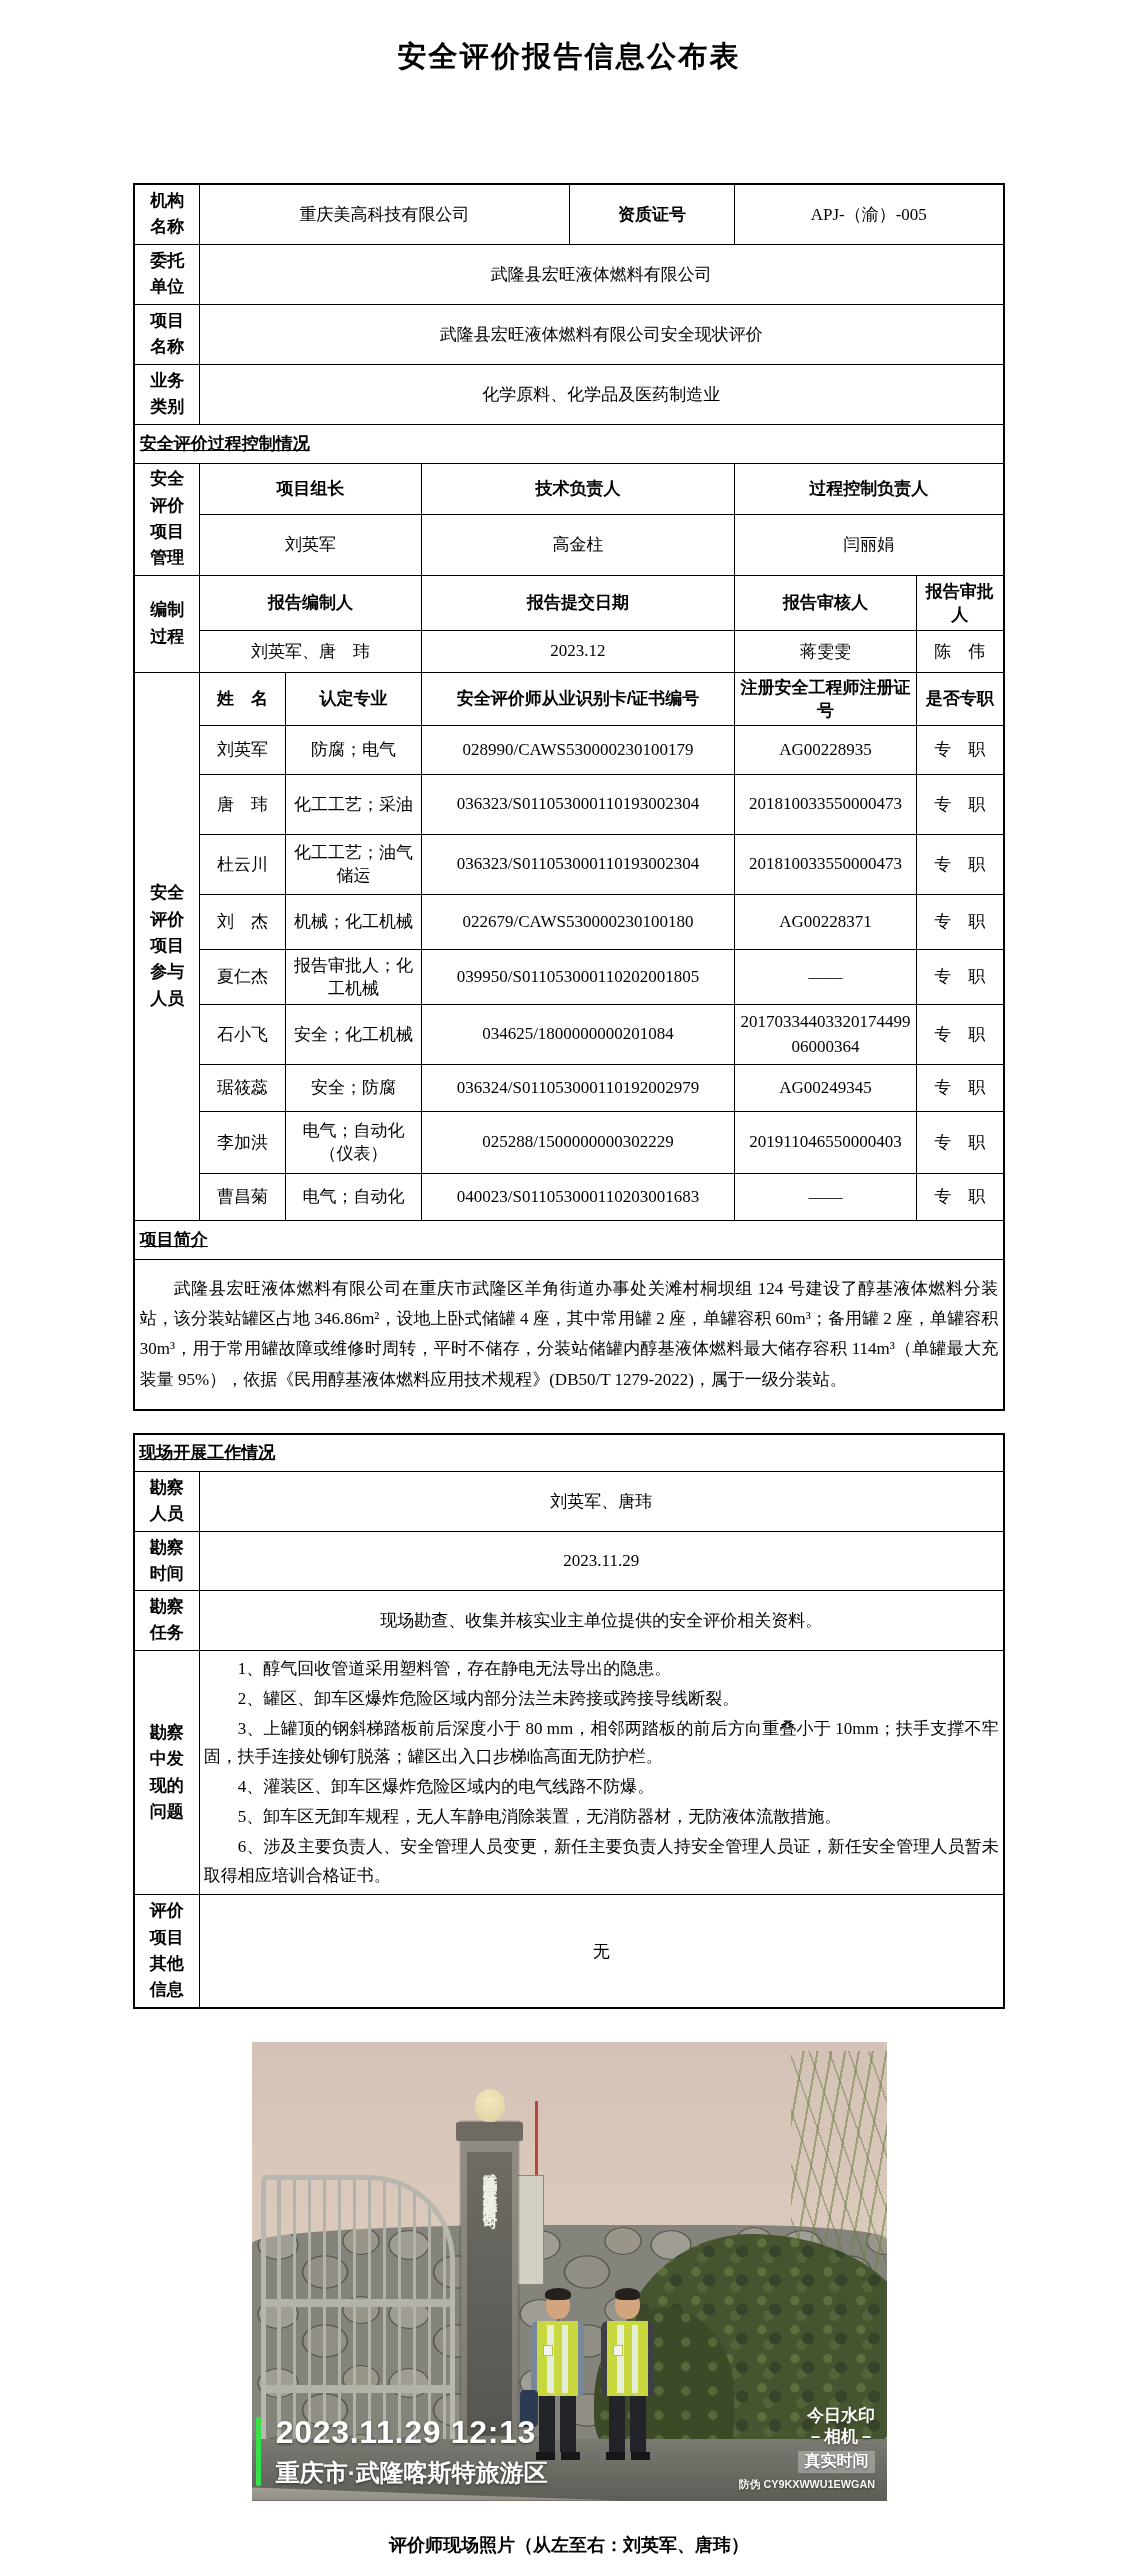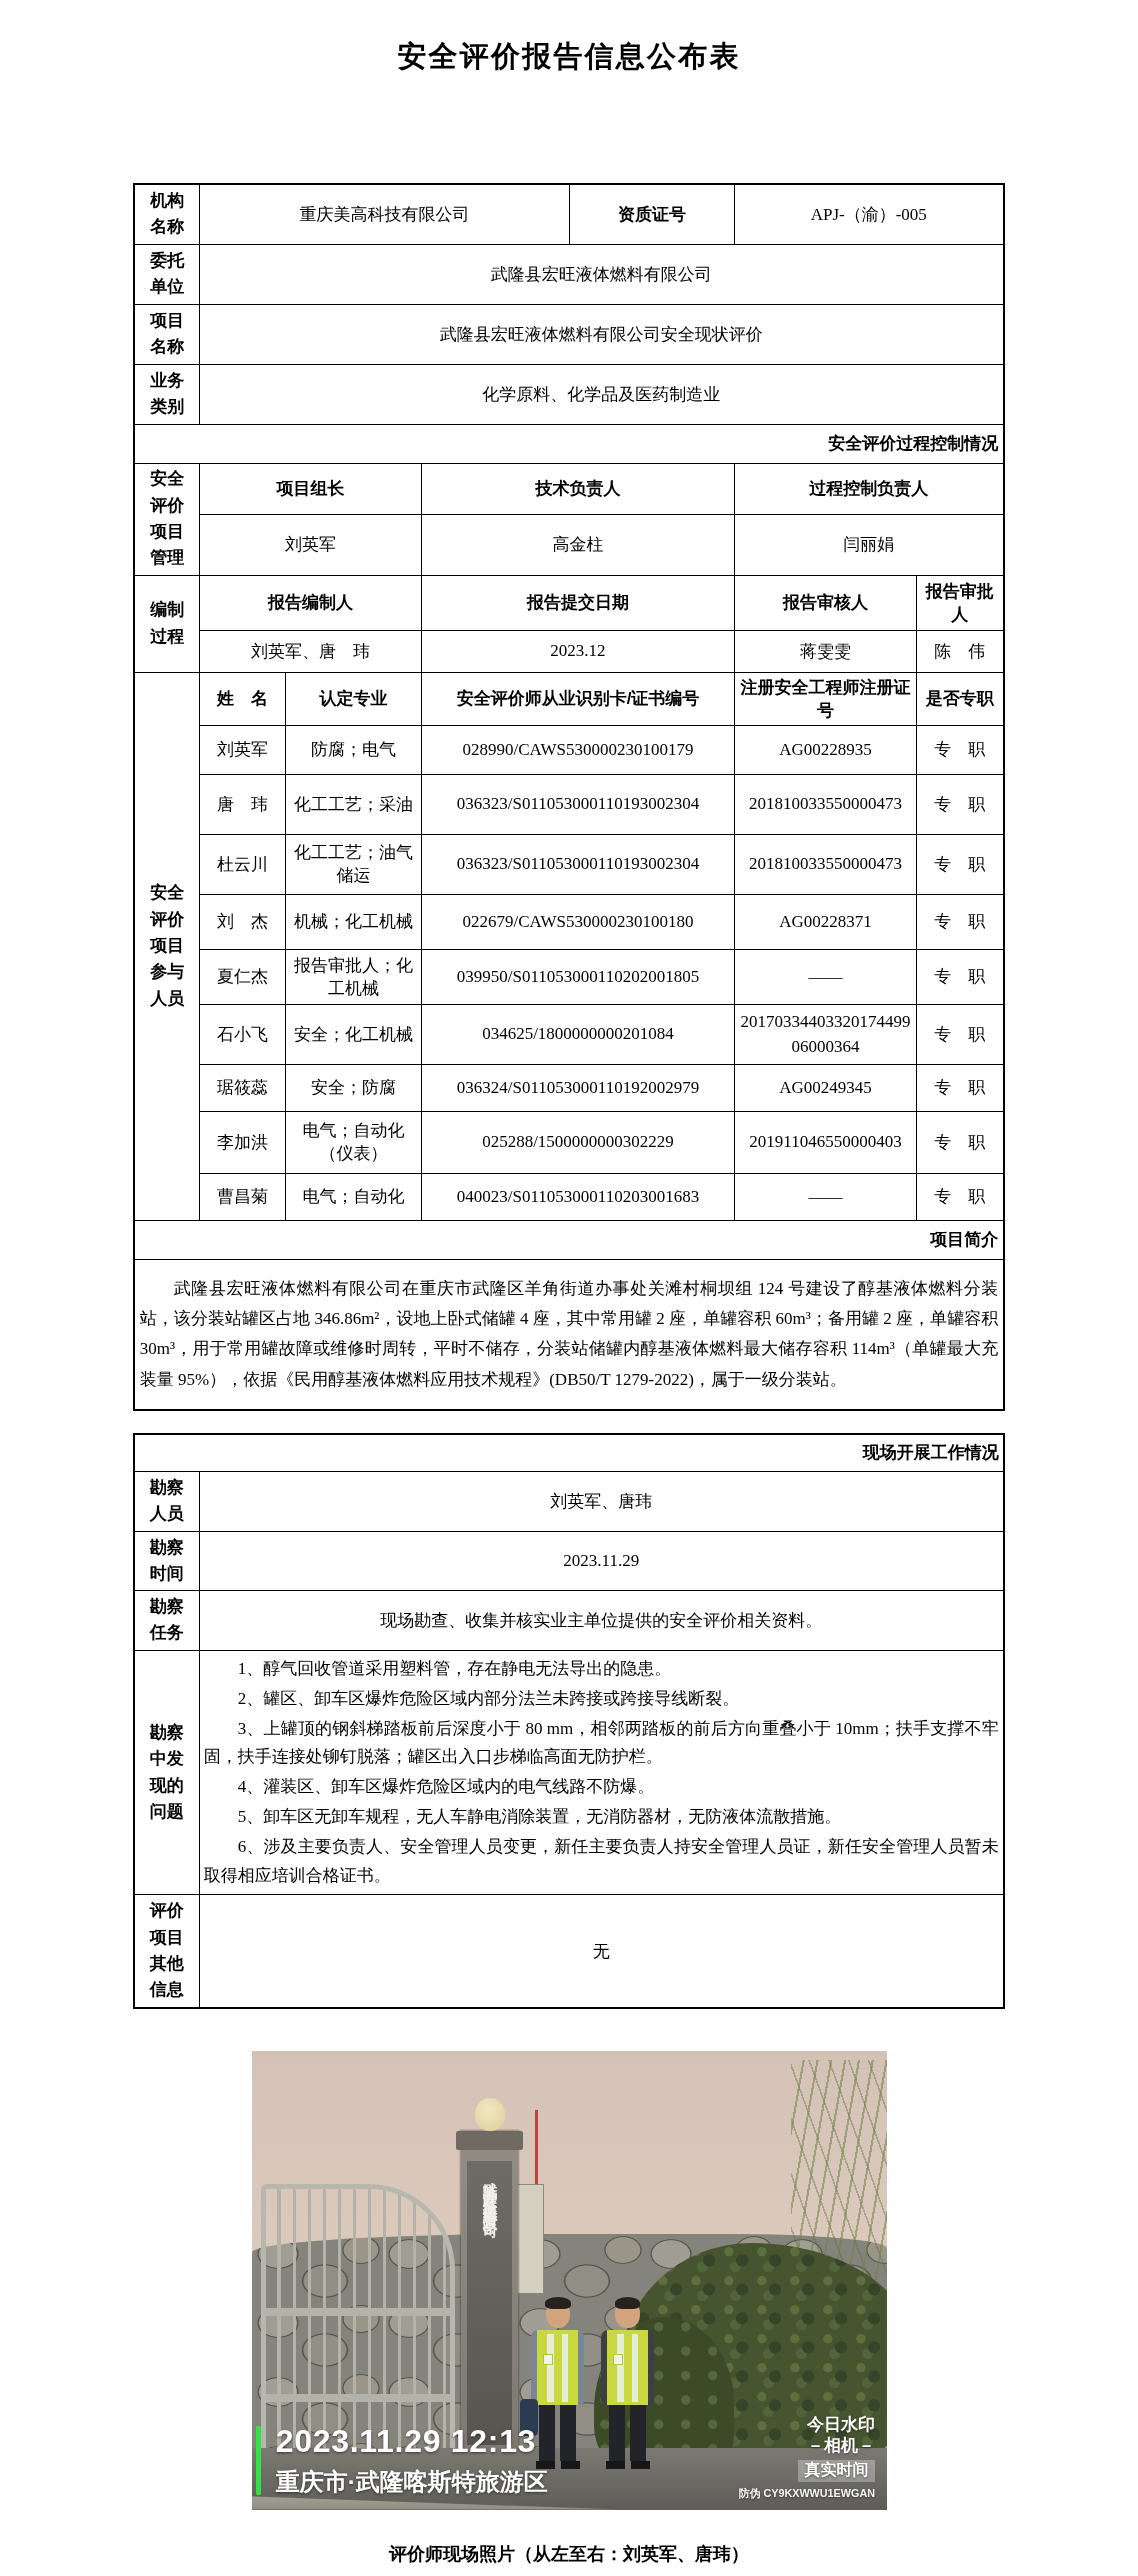--- a/index.html
+++ b/index.html
@@ -17,35 +17,35 @@
   }
   table.grid {
     width:869px; margin:0 auto; border-collapse:collapse; table-layout:fixed;
     border:2.2px solid #000;
   }
   table.grid td { border:1.4px solid #000; vertical-align:middle; padding:2.9px 4.3px; font-size:17px; }
   .c  { text-align:center; }
   .lbl { text-align:center; font-family:"Liberation Sans", sans-serif; font-weight:bold; }
   .stack { display:inline-block; width:2.15em; word-break:break-all; line-height:1.55; text-align:center; }
   .th { text-align:center; font-family:"Liberation Sans", sans-serif; font-weight:bold; word-break:break-all; }
-  .sec { text-align:right; font-family:"Liberation Sans", sans-serif; font-weight:bold; font-size:18px; }
+  .sec { text-align:left; font-family:"Liberation Sans", sans-serif; font-weight:bold; font-size:18px;text-decoration:underline; }
   .num { word-break:break-all; line-height:1.5; }
   .para { text-align:justify; line-height:1.78; padding:8.6px 10px; vertical-align:top; }
   .para p { text-indent:2em; }
   .plist { vertical-align:middle; padding:5.7px 10px; }
   .plist p { text-indent:2em; line-height:1.68; margin:1.4px 0; text-align:justify; }
   
   .h84{height:60px}.h54{height:39px}.h66{height:47px}.h78{height:56px}.h76{height:55px}
   .h58{height:42px}.h74{height:53px}.h68{height:49px}.h86{height:62px}.h70{height:38px}
   .h210{height:151px}.h322{height:231px}.h146{height:105px}
   .tbl-gap { height:21.5px; }
 
   
   .photo {
-    position:relative; width:635px; height:459px; margin:42px auto 0;
+    position:relative; width:635px; height:459px; margin:33px auto 0;
     overflow:hidden; background:#d9c6ba;
   }
   .photo-sky { position:absolute; left:0; top:0; width:100%; height:46%;
     background:linear-gradient(#d5c2b6,#dccabd); }
   .photo-wall { position:absolute; left:0; top:40%; width:100%; height:48%;
     background-color:#85847c;
     background-image:
       radial-gradient(ellipse 32px 23px at 26px 20px, #a09d94 58%, #4f4e47 62%, transparent 66%),
       radial-gradient(ellipse 36px 26px at 73px 47px, #918e85 58%, #4f4e47 62%, transparent 66%),
       radial-gradient(ellipse 29px 21.5px at 109px 16px, #999588 58%, #4f4e47 62%, transparent 66%);

